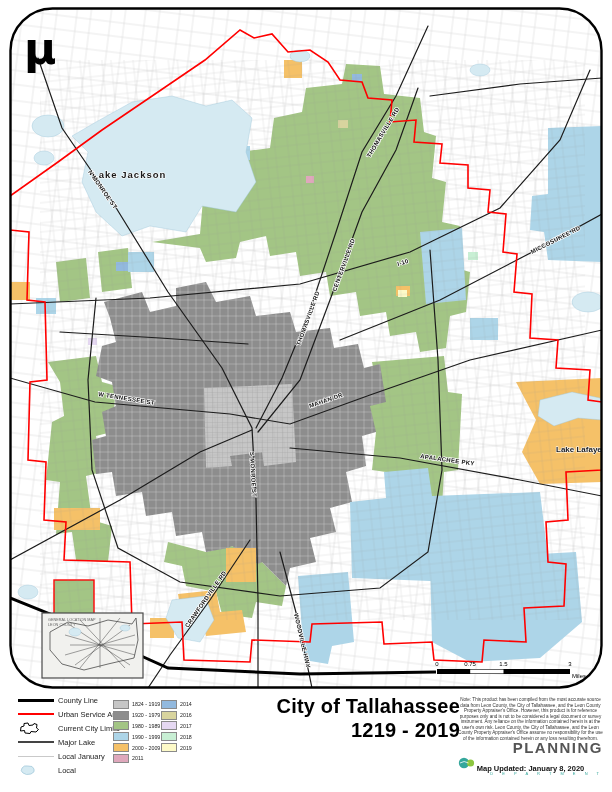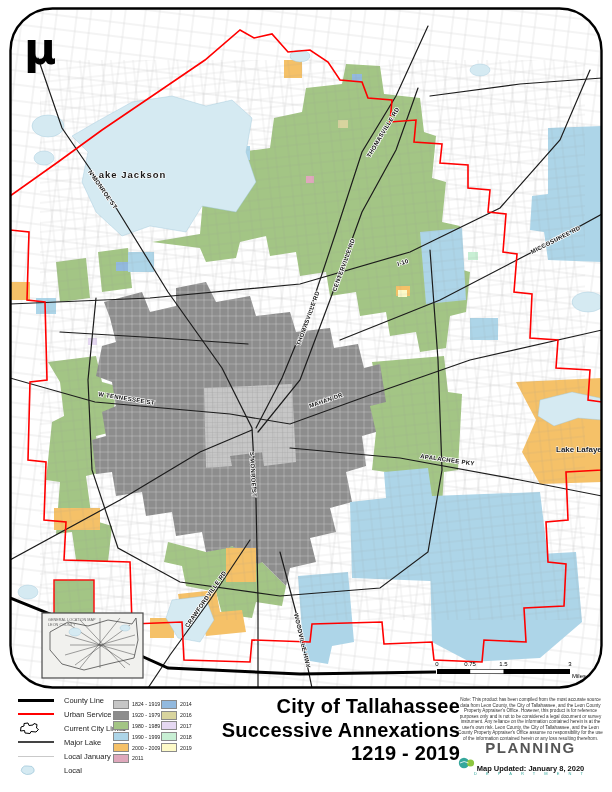--- a/index.html
+++ b/index.html
@@ -16,39 +16,39 @@
   .usa{stroke:var(--c-usa);stroke-width:1.6;fill:none;stroke-linejoin:miter;}
   .county{stroke:#000;stroke-width:3;fill:none;}
   .rlabel{font-family:"Liberation Sans",sans-serif;font-size:6px;font-weight:bold;fill:#111;
           paint-order:stroke;stroke:#fff;stroke-width:1.4;letter-spacing:.3px;}
   .lakelabel{font-family:"Liberation Sans",sans-serif;font-weight:bold;fill:#1a1a1a;
           paint-order:stroke;stroke:#fff;stroke-width:1.2;}
   
   .legend-lines{position:absolute;left:18px;top:693px;width:100px;}
   .lrow{display:flex;align-items:center;height:14px;}
   .lrow .ic{width:40px;display:flex;justify-content:flex-start;align-items:center;flex:0 0 40px;}
-  .lrow .lab{font-size:7.5px;color:#222;margin-left:6px;white-space:nowrap;}
+  .lrow .lab{font-size:7.5px;color:#222;white-space:nowrap;}
   .ln-county{width:36px;height:3px;background:#000;}
   .ln-usa{width:36px;height:2px;background:var(--c-usa);}
   .ln-major{width:36px;height:1.5px;background:#444;}
   .ln-local{width:36px;height:1px;background:var(--c-street);}
   .swcol{position:absolute;top:699px;}
   .swcol.c1{left:113px;} .swcol.c2{left:161px;}
   .srow{display:flex;align-items:center;height:10.8px;}
   .sw{width:14px;height:7px;border:.5px solid #8a8a8a;flex:0 0 14px;}
   .srow .slab{font-size:5.3px;color:#222;margin-left:3px;white-space:nowrap;}
   .c-1824{background:var(--c-1824);} .c-1920{background:var(--c-1920);} .c-1980{background:var(--c-1980);}
   .c-1990{background:var(--c-1990);} .c-2000{background:var(--c-2000);} .c-2011{background:var(--c-2011);}
   .c-2014{background:var(--c-2014);} .c-2016{background:var(--c-2016);} .c-2017{background:var(--c-2017);}
   .c-2018{background:var(--c-2018);} .c-2019{background:var(--c-2019);}
   .map-title{position:absolute;left:190px;top:695px;width:270px;text-align:right;
              font-size:20px;font-weight:bold;color:#000;line-height:23.5px;letter-spacing:.2px;}
   .note{position:absolute;left:458px;top:697px;width:145px;font-size:4.6px;line-height:5.5px;
         color:#333;text-align:center;}
-  .logo{position:absolute;left:458px;top:738px;width:145px;text-align:center;color:#5a5a5a;}
+  .logo{position:absolute;left:458px;top:738px;width:145px;text-align:right;color:#5a5a5a;}
   .logo .word{font-size:15px;letter-spacing:1.5px;font-weight:bold;color:#555;vertical-align:middle;}
   .logo .dept{font-size:4px;letter-spacing:4px;color:#35A79C;margin-top:1px;}
   .updated{position:absolute;left:458px;top:764px;width:145px;text-align:center;
            font-size:7.5px;font-weight:bold;color:#111;}
 </style>
 </head>
 <body>
 
 <div class="page">
 
@@ -292,21 +292,20 @@
         <span class="slab">2018</span>
       </div>
     <div class="srow">
         <span class="sw c-2019"></span>
         <span class="slab">2019</span>
       </div>
   </div>
 
   <div class="map-title">
     <div>City of Tallahassee</div>
-    <div>Successive Annexations</div>
     <div>1219 - 2019</div>
   </div>
 
   <div class="note">Note: This product has been compiled from the most accurate source data from Leon County, the City of Tallahassee, and the Leon County Property Appraiser's Office. However, this product is for reference purposes only and is not to be considered a legal document or survey instrument. Any reliance on the information contained herein is at the user's own risk. Leon County, the City of Tallahassee, and the Leon County Property Appraiser's Office assume no responsibility for the use of the information contained herein or any loss resulting therefrom.</div>
   <div class="logo">
     <span class="word">PLANNING</span><svg width="17" height="14" viewBox="0 0 17 14" style="vertical-align:middle">
       <circle cx="6" cy="7" r="5.2" fill="#35A79C"></circle>
       <circle cx="12.5" cy="7" r="3.6" fill="#8CC63F"></circle>
       <path d="M2 7 Q6 4 10.5 7" stroke="#fff" stroke-width="0.8" fill="none"></path>
     </svg>

